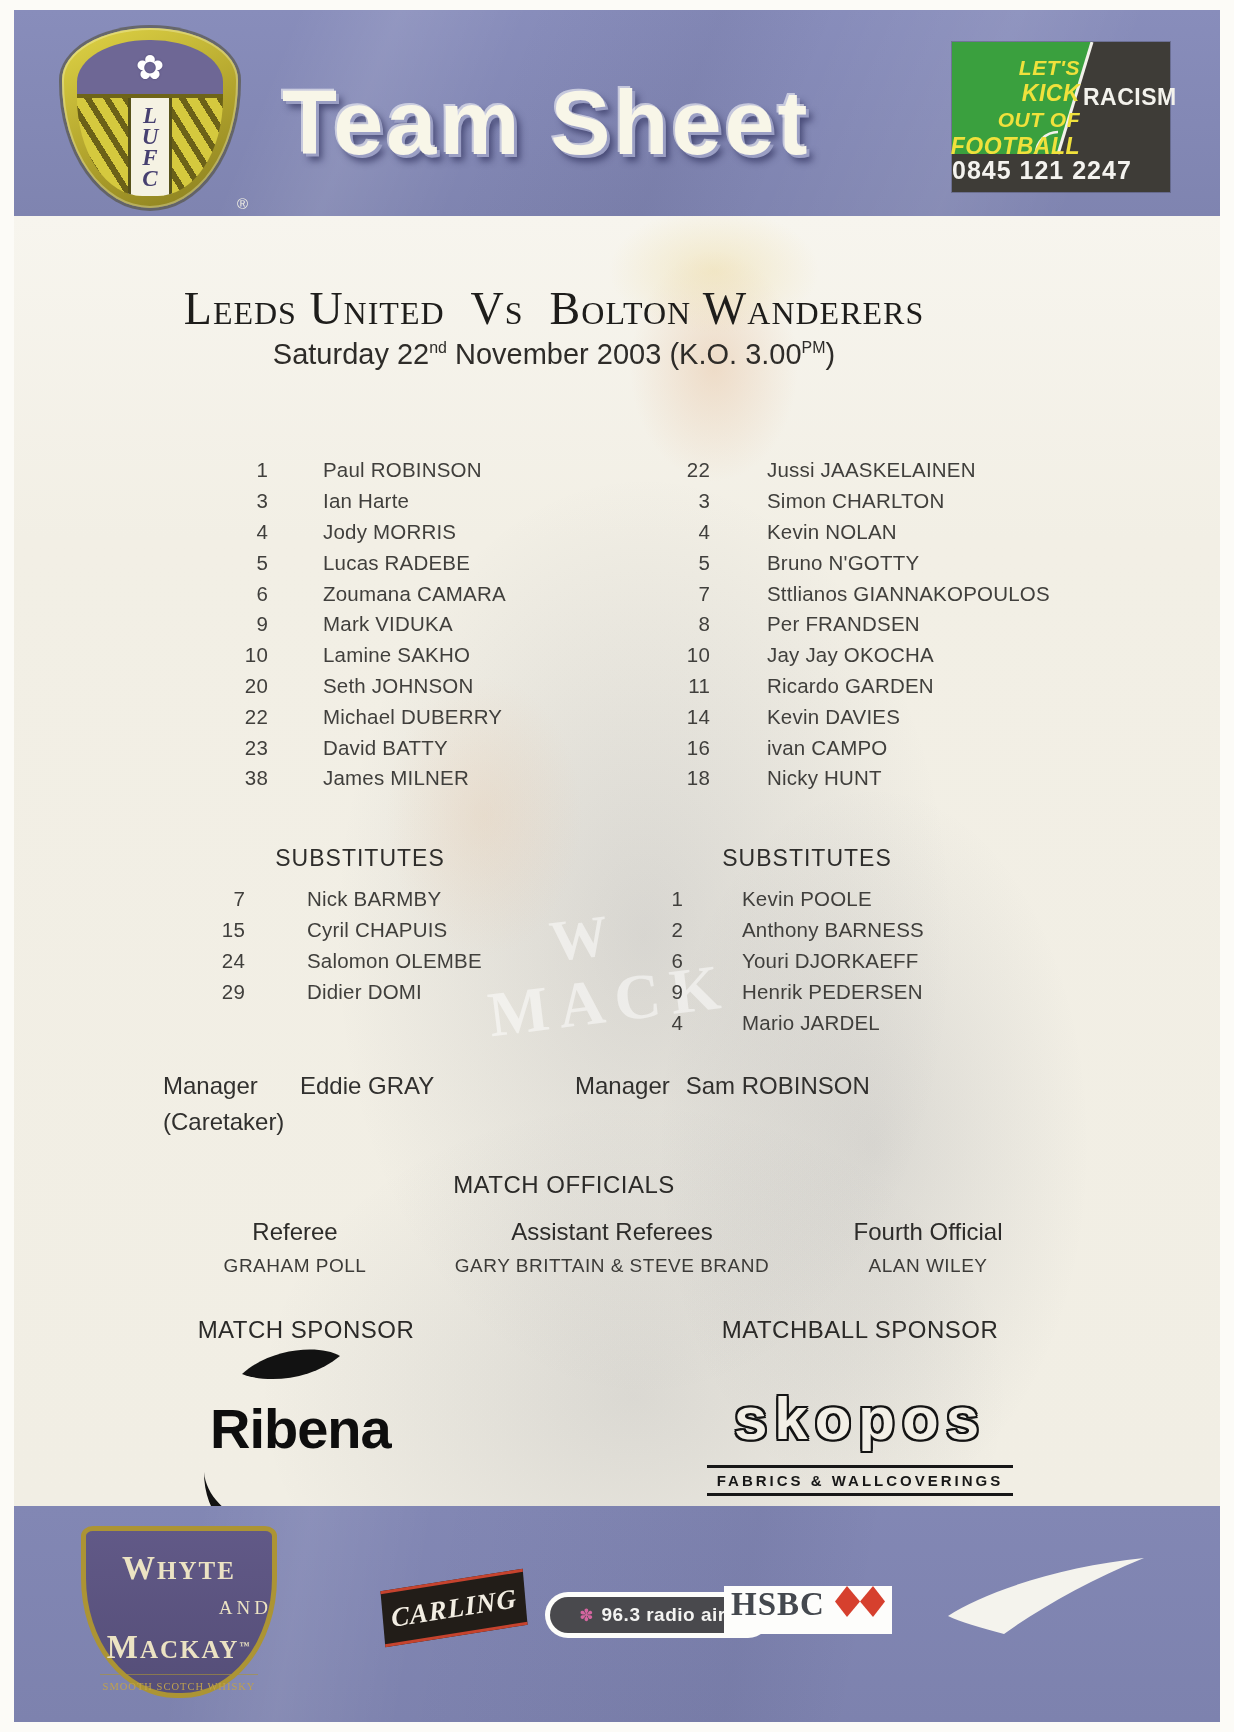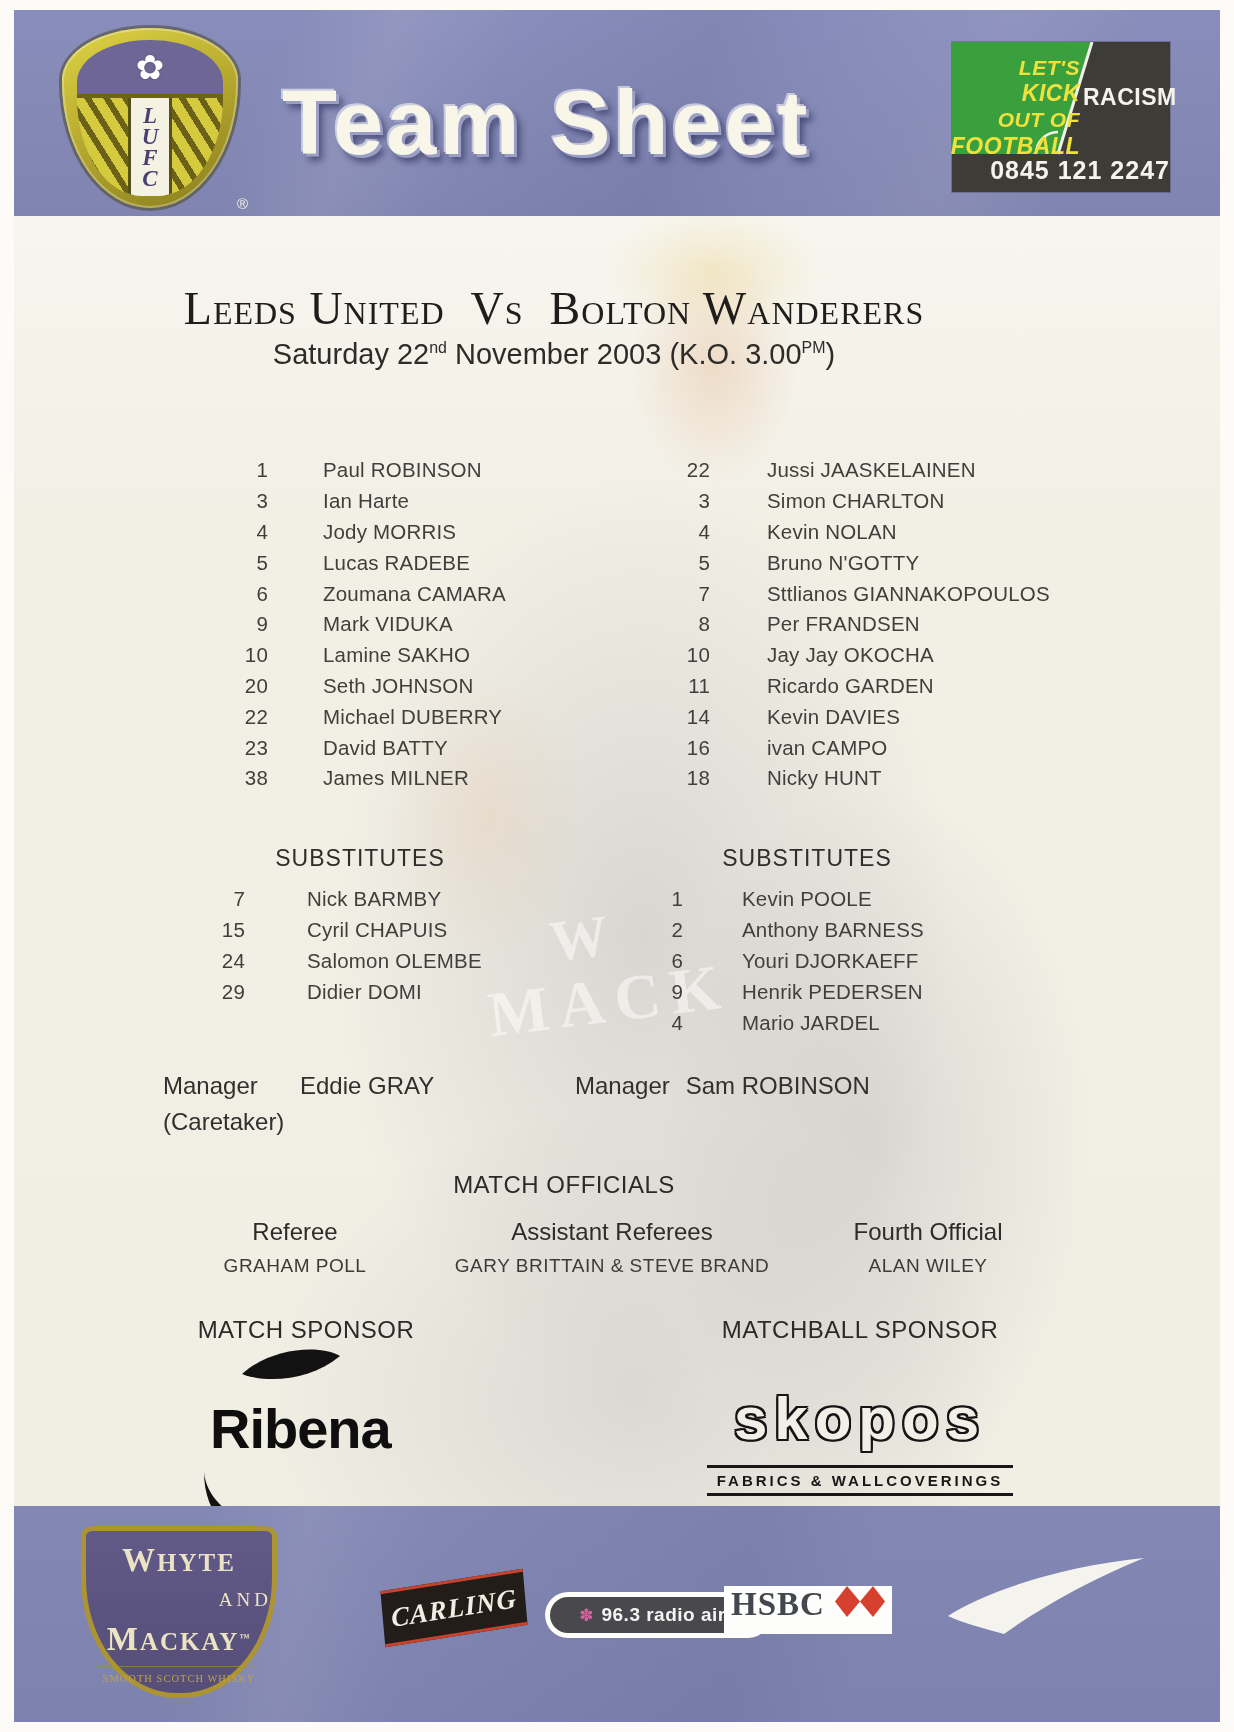--- a/index.html
+++ b/index.html
@@ -40,21 +40,21 @@
       box-shadow:0 0 0 1px rgba(0,0,0,.2);}
   .kick svg{position:absolute;inset:0;}
   .kick-line{position:absolute;font-style:italic;font-weight:bold;color:#f0e13c;
       right:90px;text-align:right;line-height:1;white-space:nowrap;letter-spacing:.5px;}
   .kick-lets{top:15px;font-size:21px;}
   .kick-kick{top:40px;font-size:23px;}
   .kick-racism{position:absolute;left:131px;top:42px;font-weight:bold;
       font-size:23px;color:#f3f2ec;letter-spacing:.5px;}
   .kick-outof{top:67px;font-size:21px;}
   .kick-football{top:93px;font-size:23px;}
-  .kick-phone{position:absolute;left:0;right:0;bottom:7px;text-align:right;font-weight:bold;
+  .kick-phone{position:absolute;left:0;right:0;bottom:7px;text-align:left;font-weight:bold;
       font-size:25px;color:#f4f3ef;letter-spacing:1px;}
   
   .sheet-body{position:absolute;left:14px;top:216px;width:1206px;height:1290px;
       background:linear-gradient(180deg,#f7f5ee 0%,#f2efe5 25%,#f1eee4 100%);}
   .sheet-body::before{content:"";position:absolute;inset:0;pointer-events:none;background:
       radial-gradient(150px 90px at 700px 55px, rgba(238,222,170,.55), transparent 70%),
       radial-gradient(120px 165px at 700px 150px, rgba(228,188,152,.42), transparent 70%),
       radial-gradient(140px 200px at 470px 600px, rgba(232,198,166,.28), transparent 70%),
       radial-gradient(430px 640px at 630px 720px, rgba(68,73,95,.15), transparent 72%),
       radial-gradient(300px 500px at 860px 930px, rgba(60,65,88,.13), transparent 72%),
@@ -107,21 +107,21 @@
   .skopos-text{display:inline-block;font-size:60px;font-weight:bold;letter-spacing:7px;
       color:#f2efe6;
       text-shadow:-2px -2px 0 #141414,2px -2px 0 #141414,-2px 2px 0 #141414,2px 2px 0 #141414,
                   0 -2px 0 #141414,0 2px 0 #141414,-2px 0 0 #141414,2px 0 0 #141414;}
   .skopos-tagline{display:inline-block;margin-top:12px;padding:4px 10px;font-size:15px;
       font-weight:bold;letter-spacing:3px;color:#171717;
       border-top:3px solid #171717;border-bottom:3px solid #171717;}
   
   .wm-shield{position:absolute;left:67px;top:20px;width:196px;height:172px;box-sizing:border-box;
       background:linear-gradient(180deg,#615987,#554e78);border:5px solid #ac9434;
-      border-radius:12px 12px 95px 95px/10px 10px 120px 120px;text-align:center;padding-top:12px;
+      border-radius:12px 12px 95px 95px/10px 10px 120px 120px;text-align:center;padding-top:20px;
       font-family:"Liberation Serif",serif;color:#ece3c3;}
   .wm-word{font-size:25px;font-weight:bold;letter-spacing:2px;line-height:1.05;}
   .wm-word::first-letter{font-size:33px;}
   .wm-and{font-size:19px;letter-spacing:4px;margin:11px 0;text-align:right;}
   .wm-tm{font-size:10px;vertical-align:super;}
   .wm-tagline{margin:10px 14px 0;padding-top:6px;border-top:1px solid rgba(172,148,52,.6);
       font-size:10.5px;color:#bfa14e;letter-spacing:1px;}
   .carling{position:absolute;left:368px;top:74px;width:144px;height:56px;box-sizing:border-box;
       transform:rotate(-9deg) skewX(-4deg);background:#221d18;
       border-top:3px solid #c6432e;border-bottom:3px solid #c6432e;

